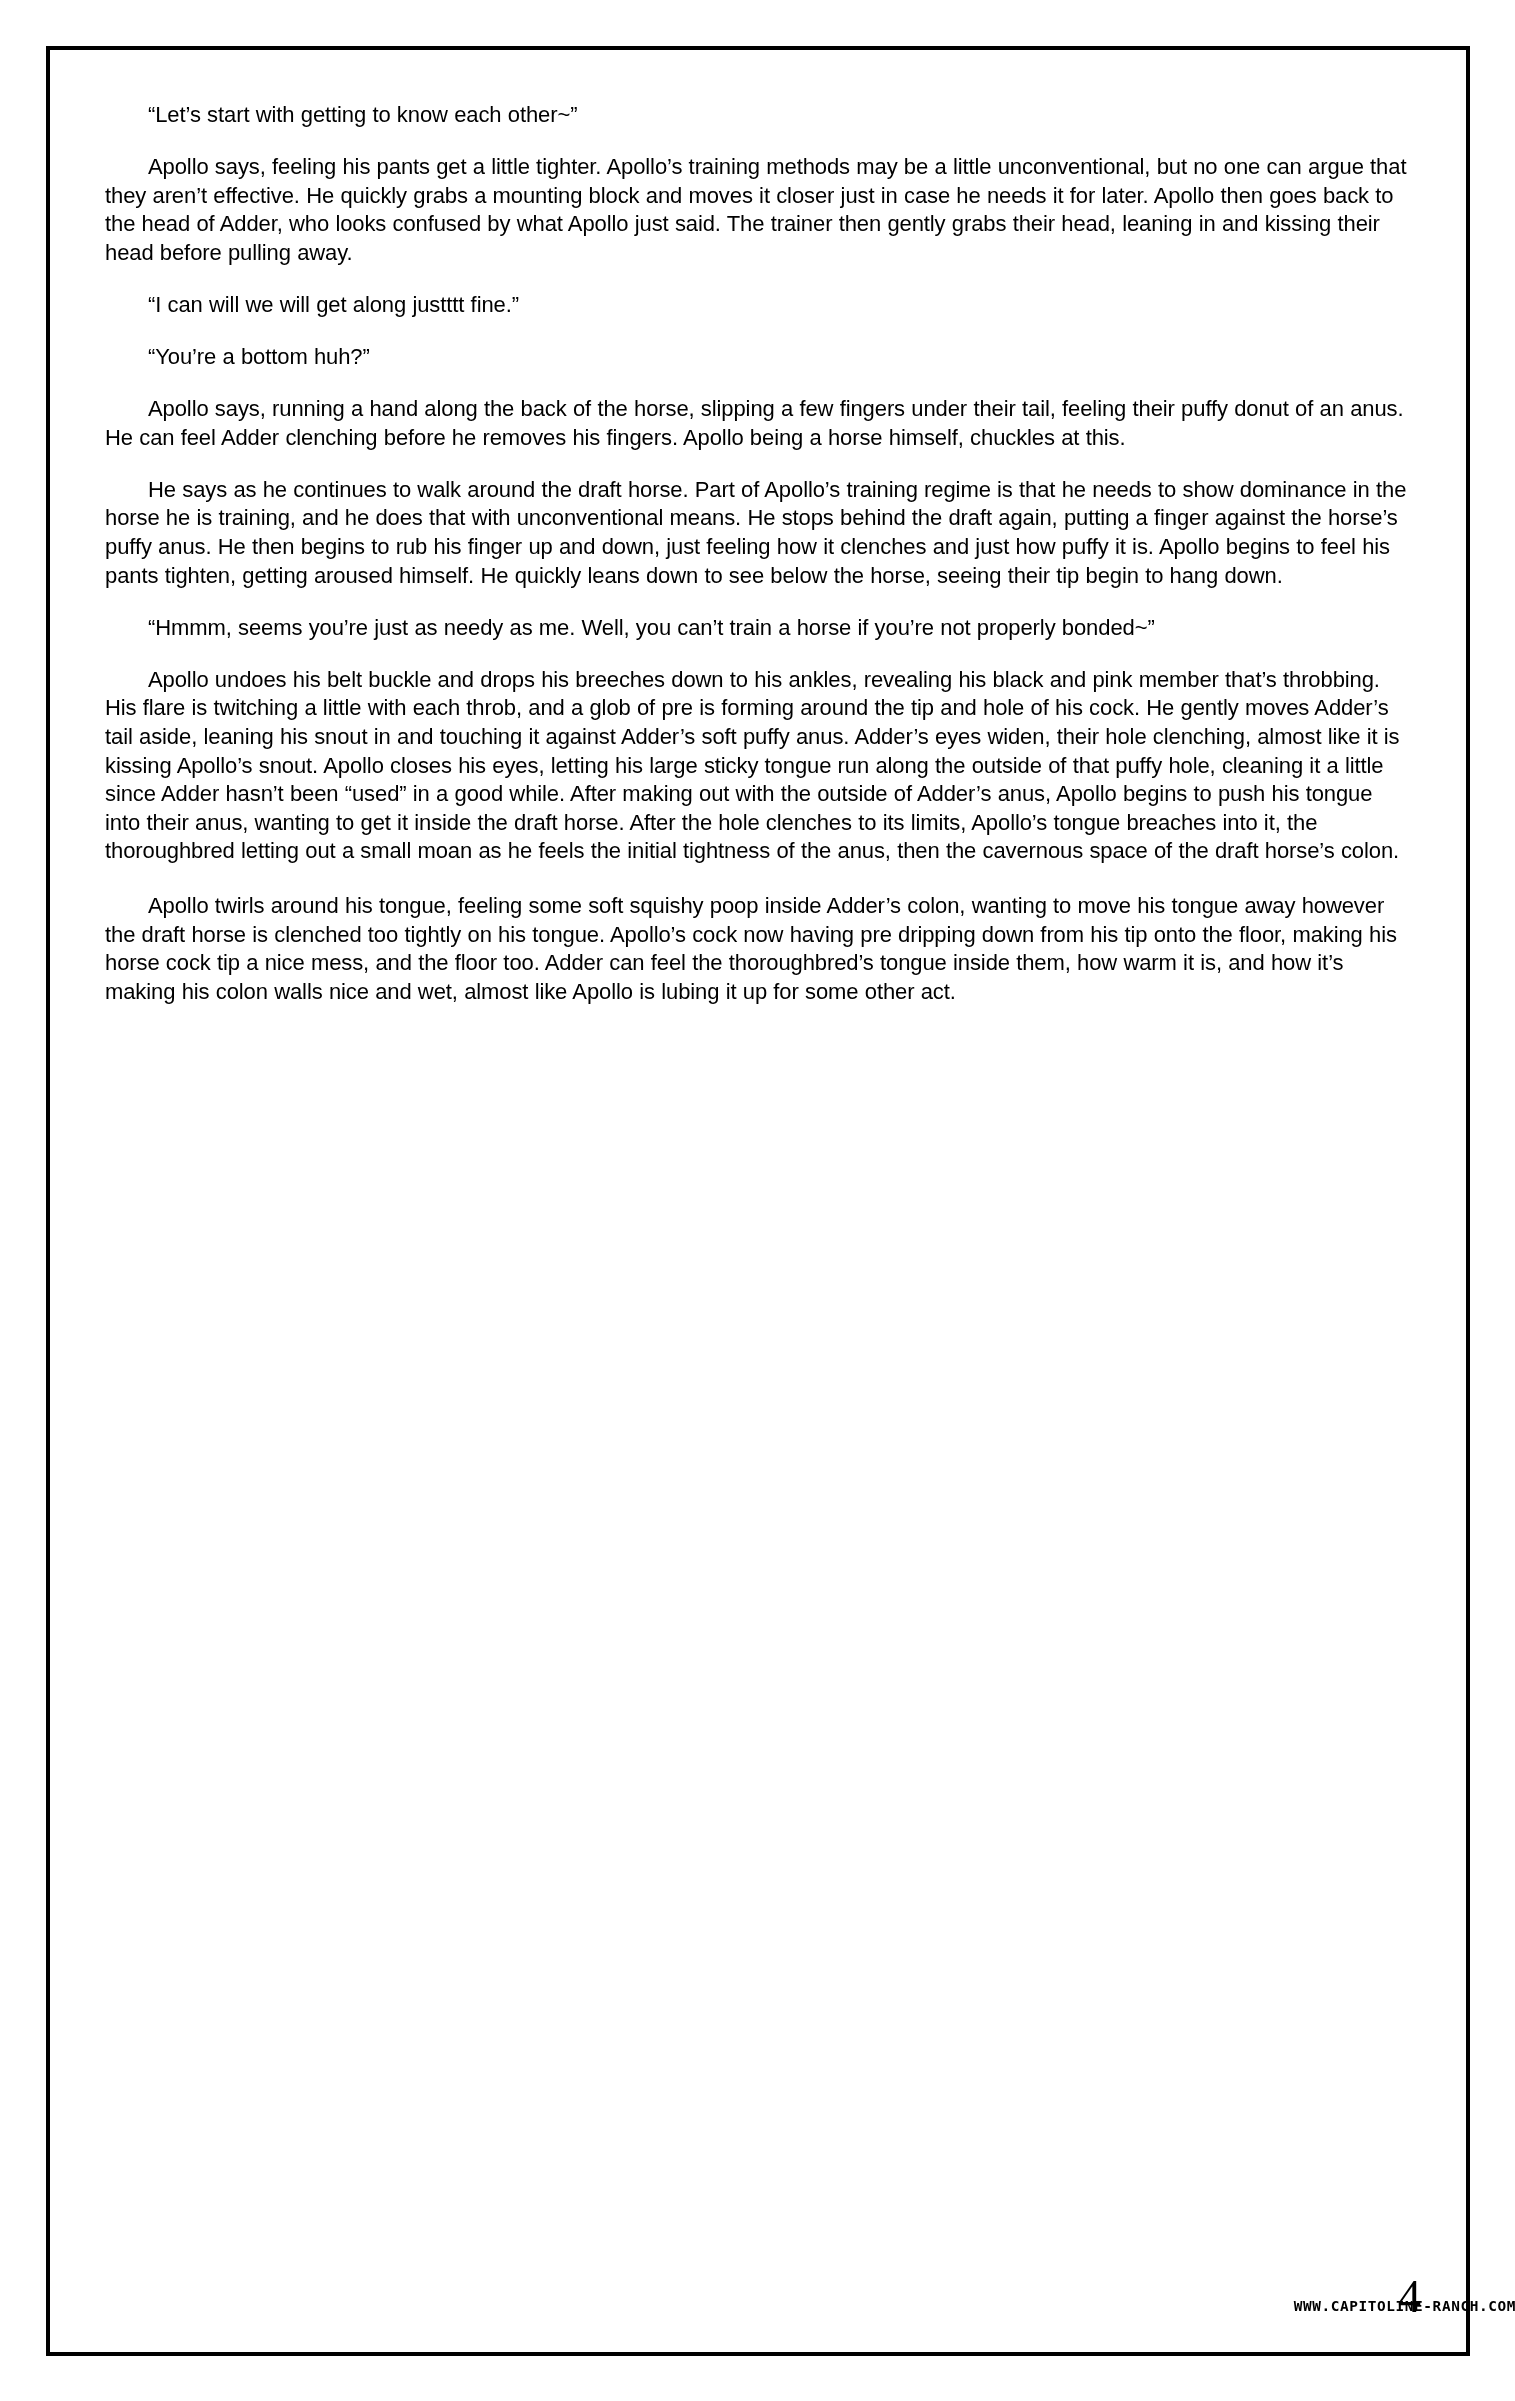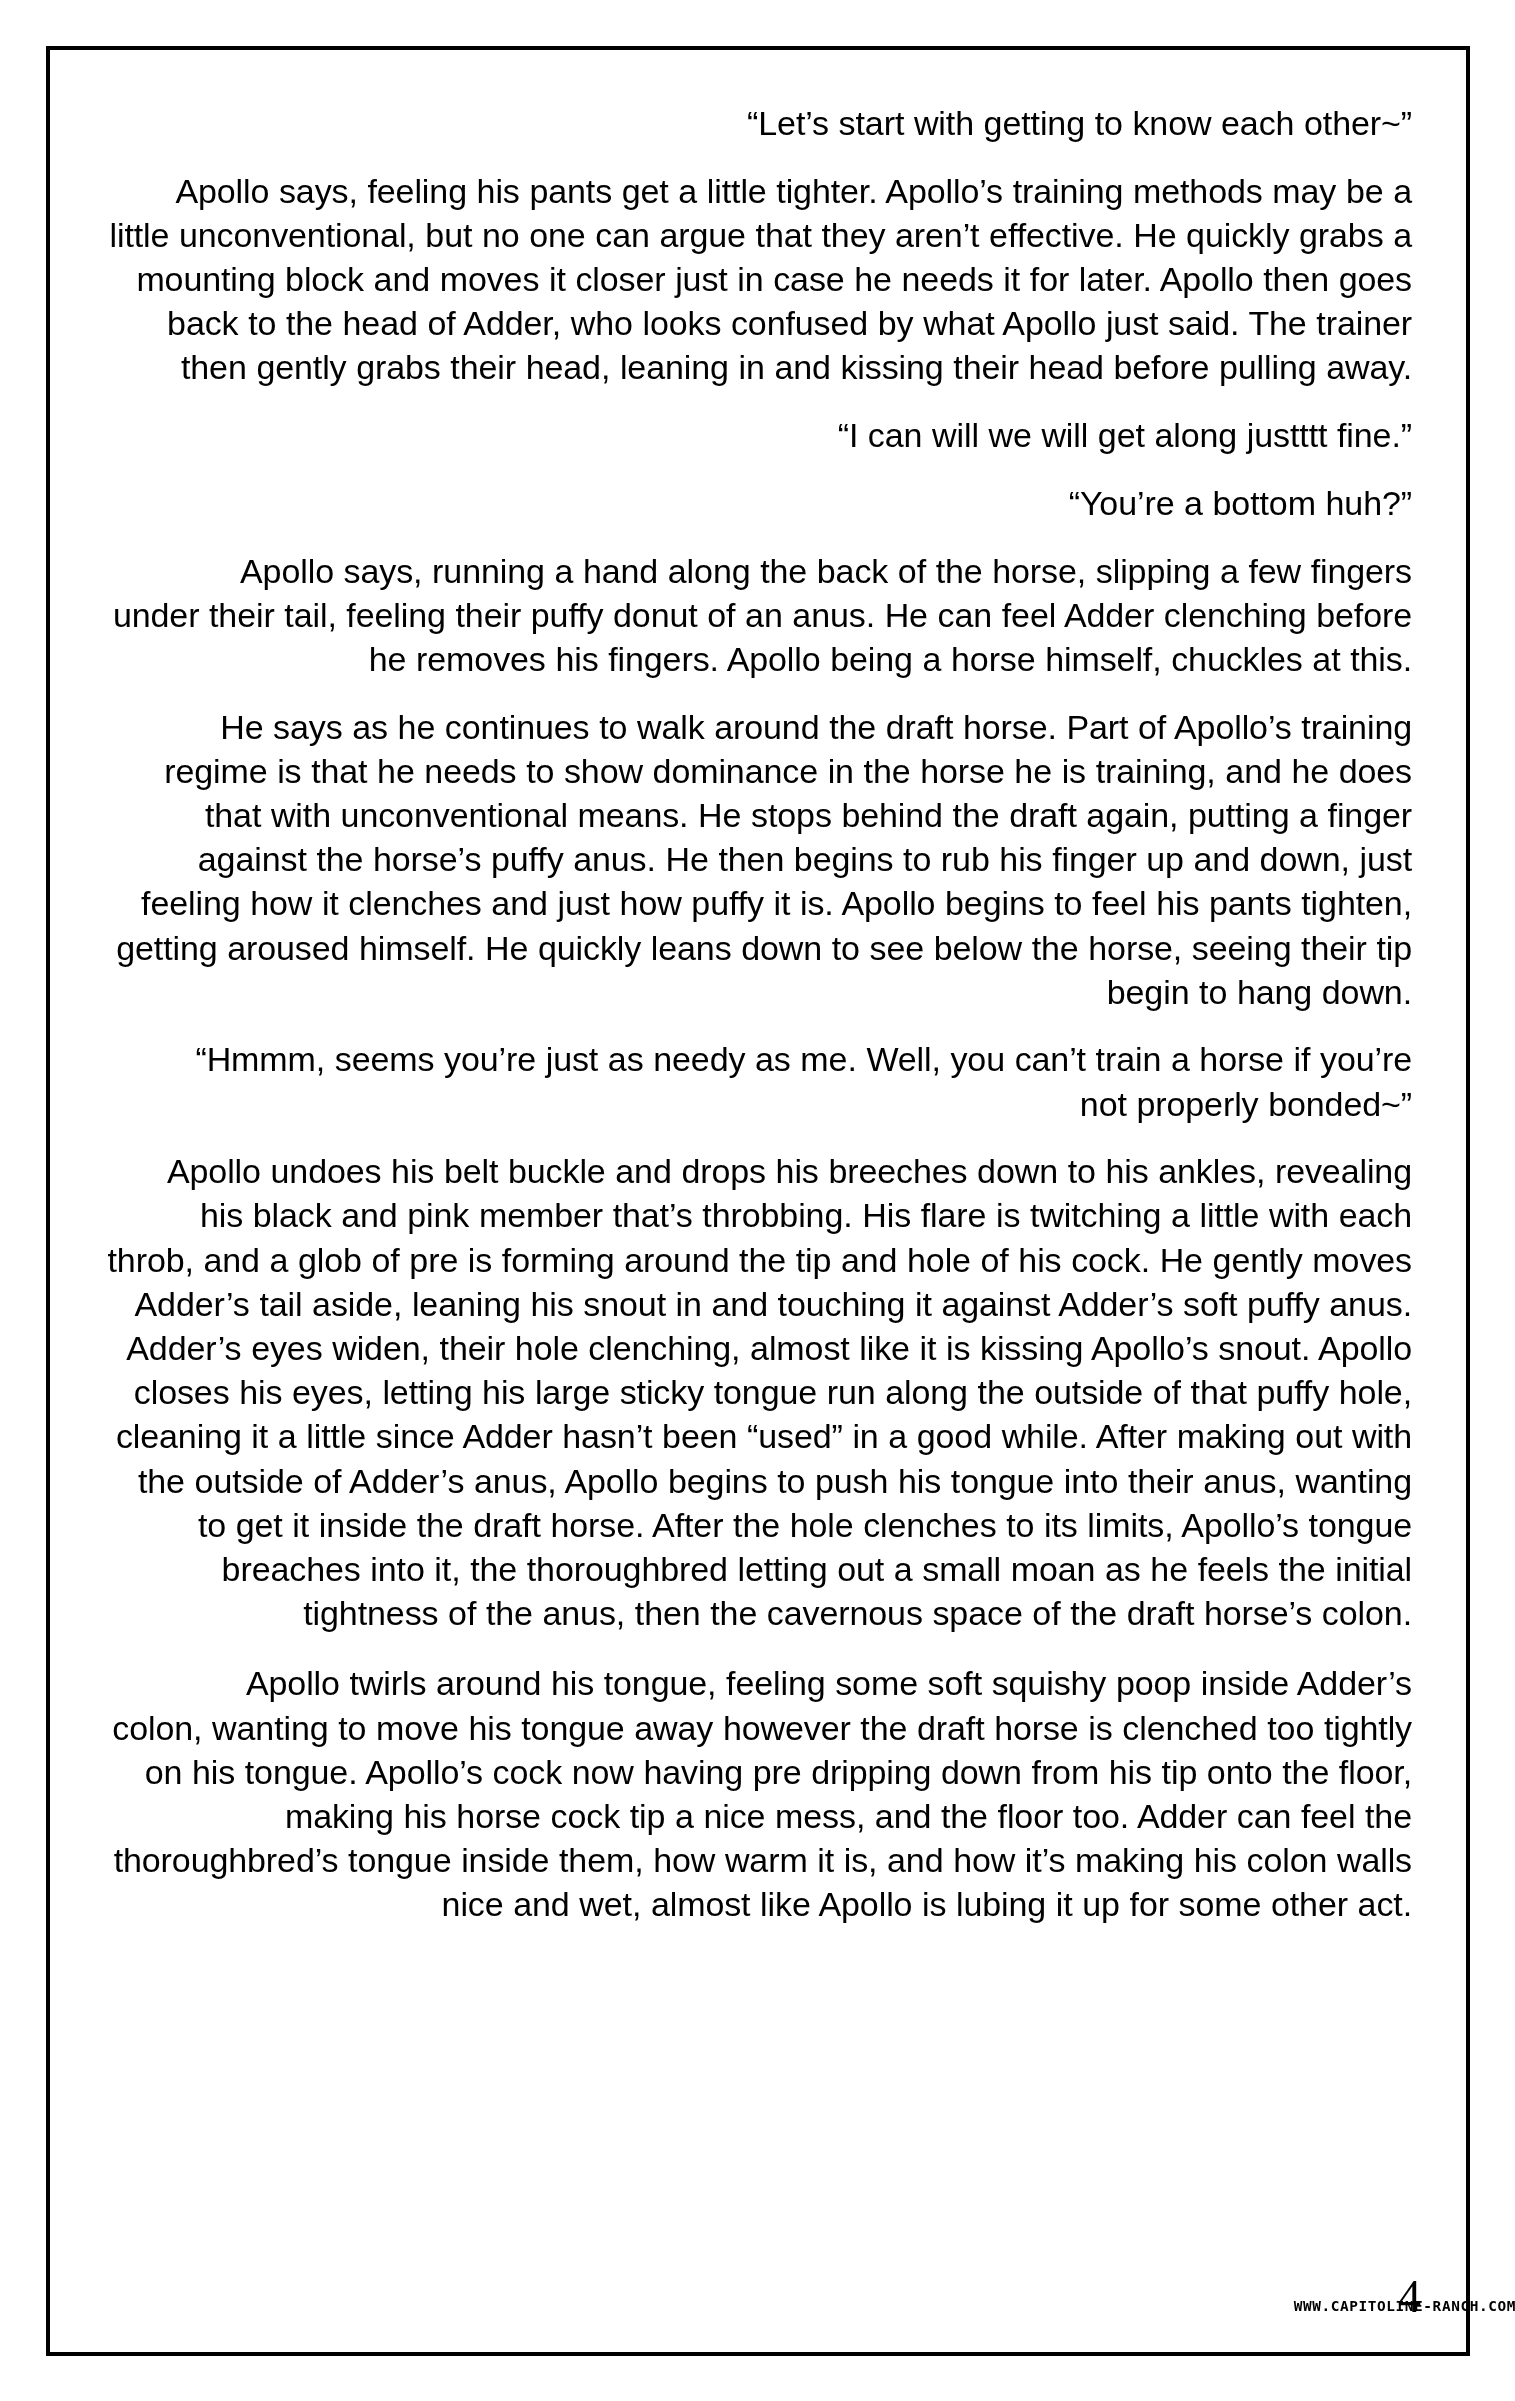--- a/index.html
+++ b/index.html
@@ -36,24 +36,24 @@
   .content {
     position: absolute;
     left: 105px;
     top: 101px;
     width: 1307px;
     box-sizing: border-box;
   }
 
   p.para {
     margin: 0 0 23.5px 0;
-    font-size: 34px;
+    font-size: 22px;
     line-height: 1.30;
     color: #000000;
-    text-align: right;
+    text-align: left;
     text-indent: 43px;
     letter-spacing: -0.1px;
     word-spacing: 0.3px;
   }
 
   p.para:last-child {
     margin-bottom: 0;
     margin-top: 26px;
   }
 

